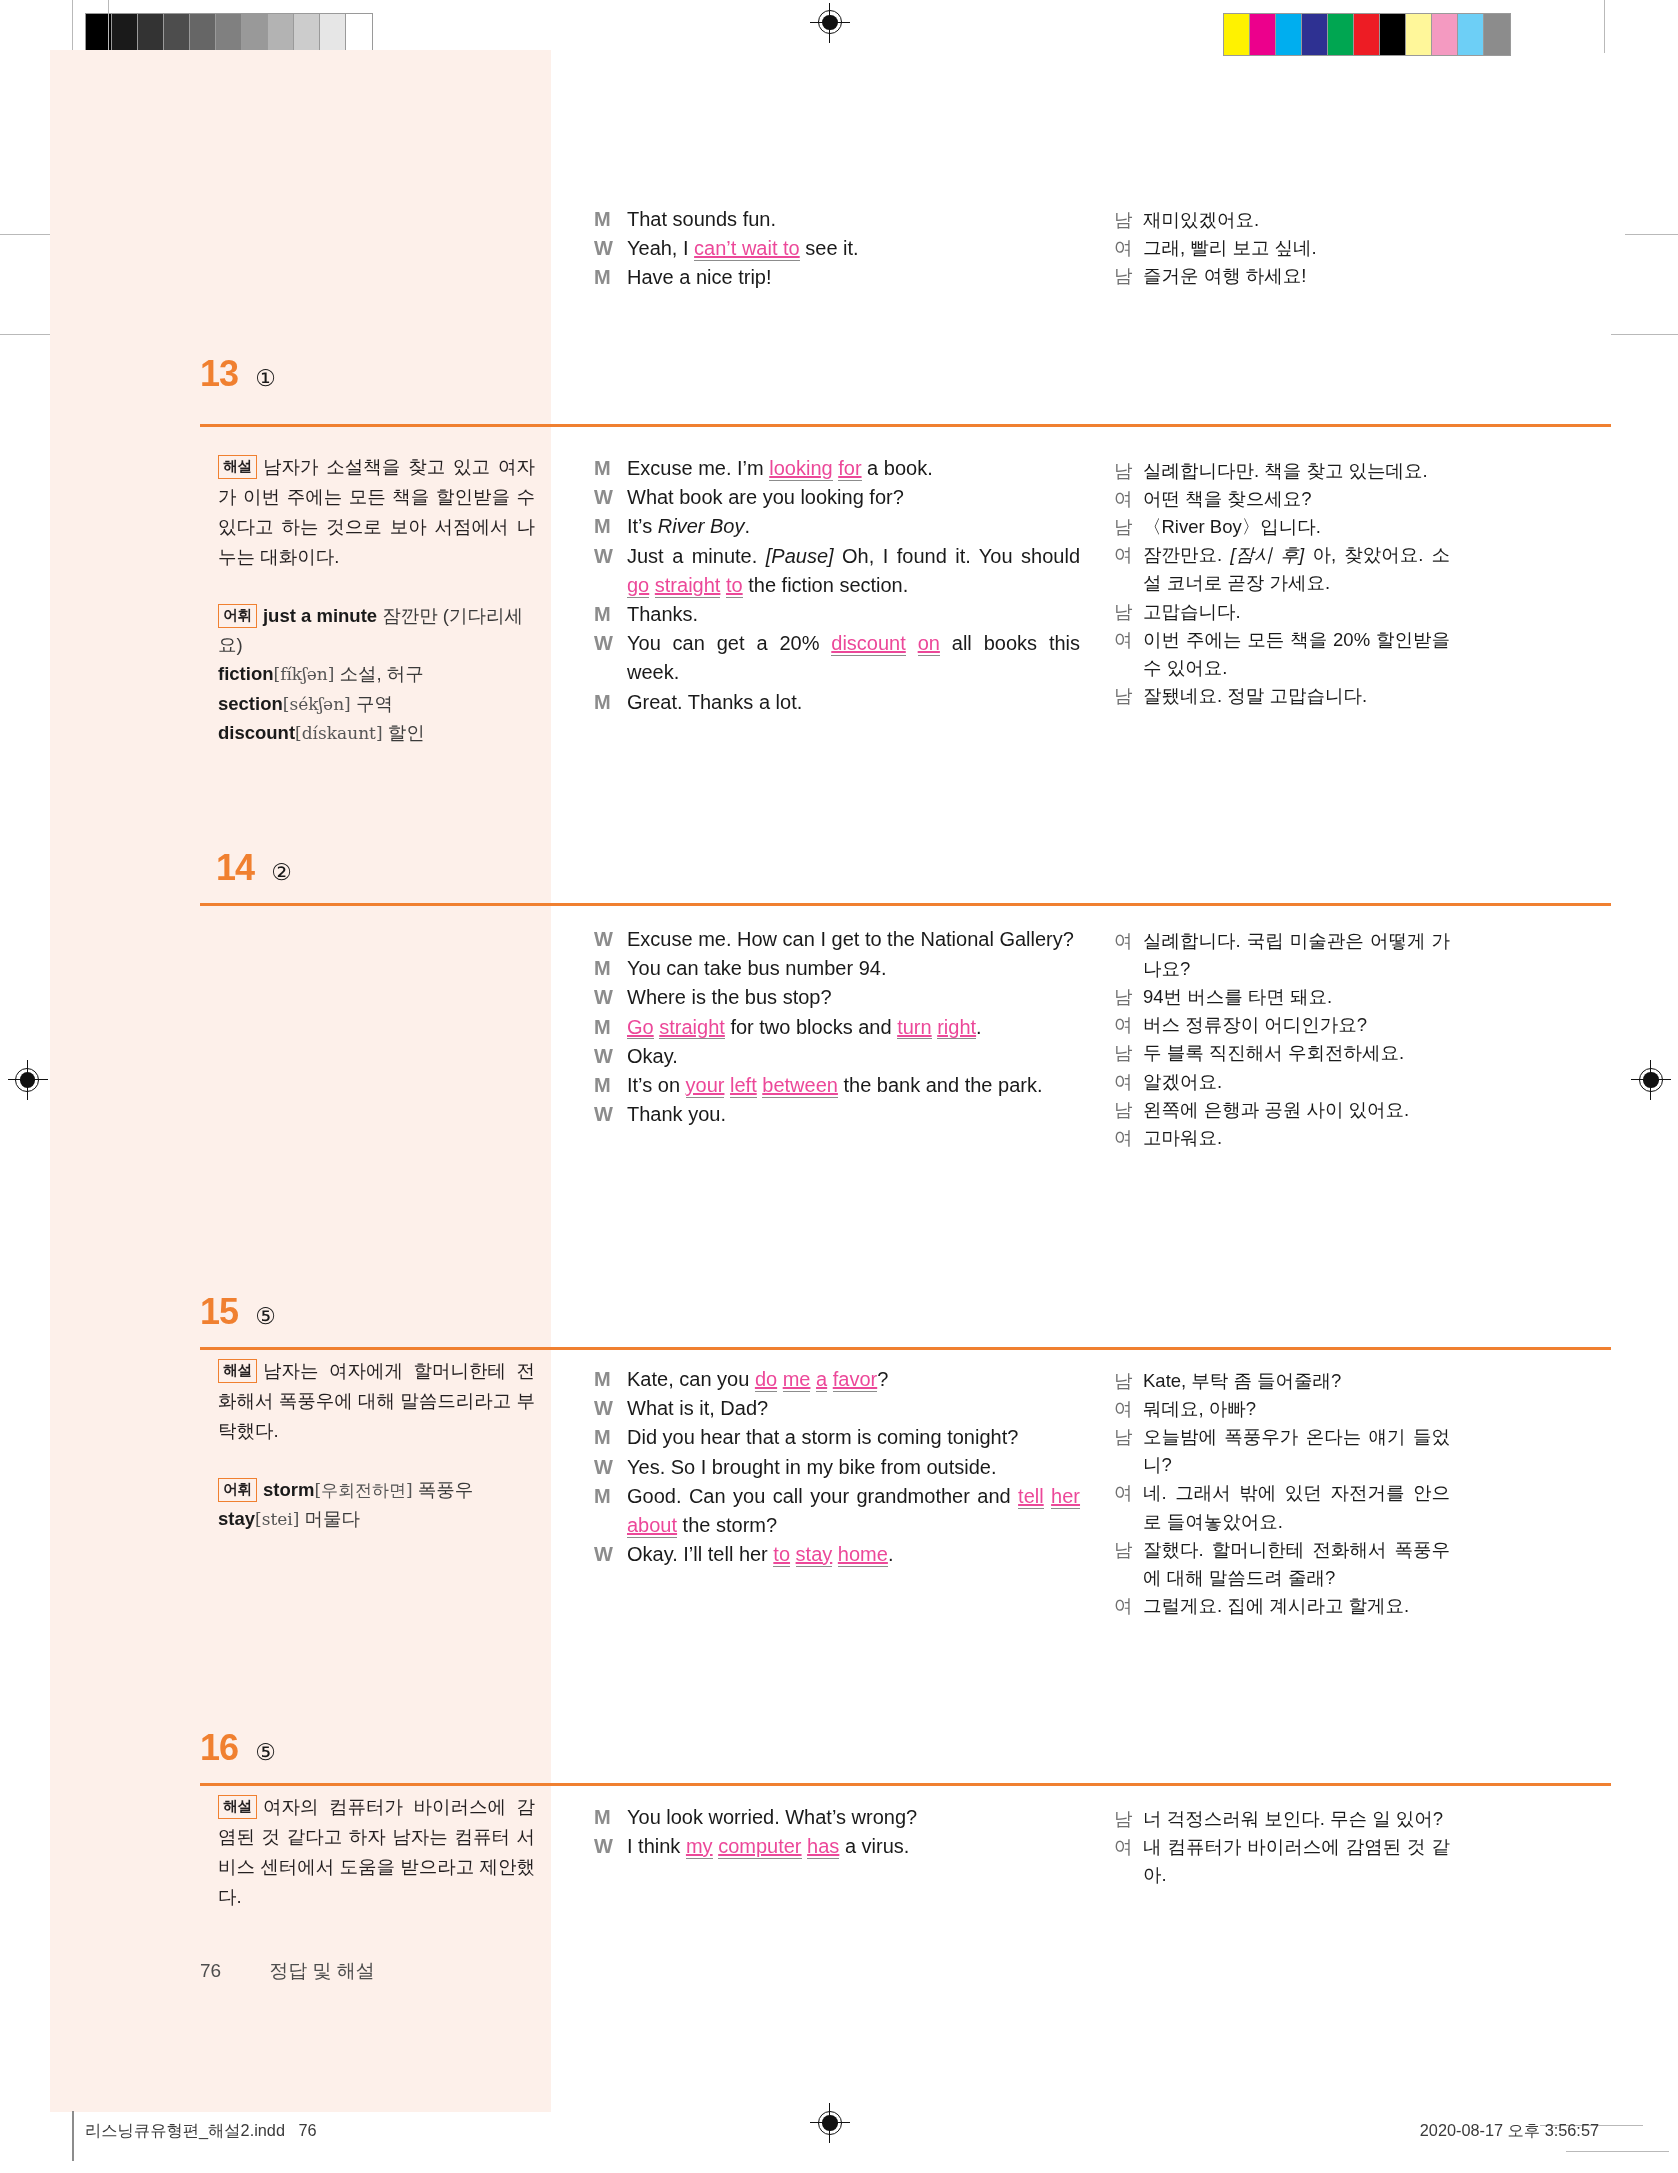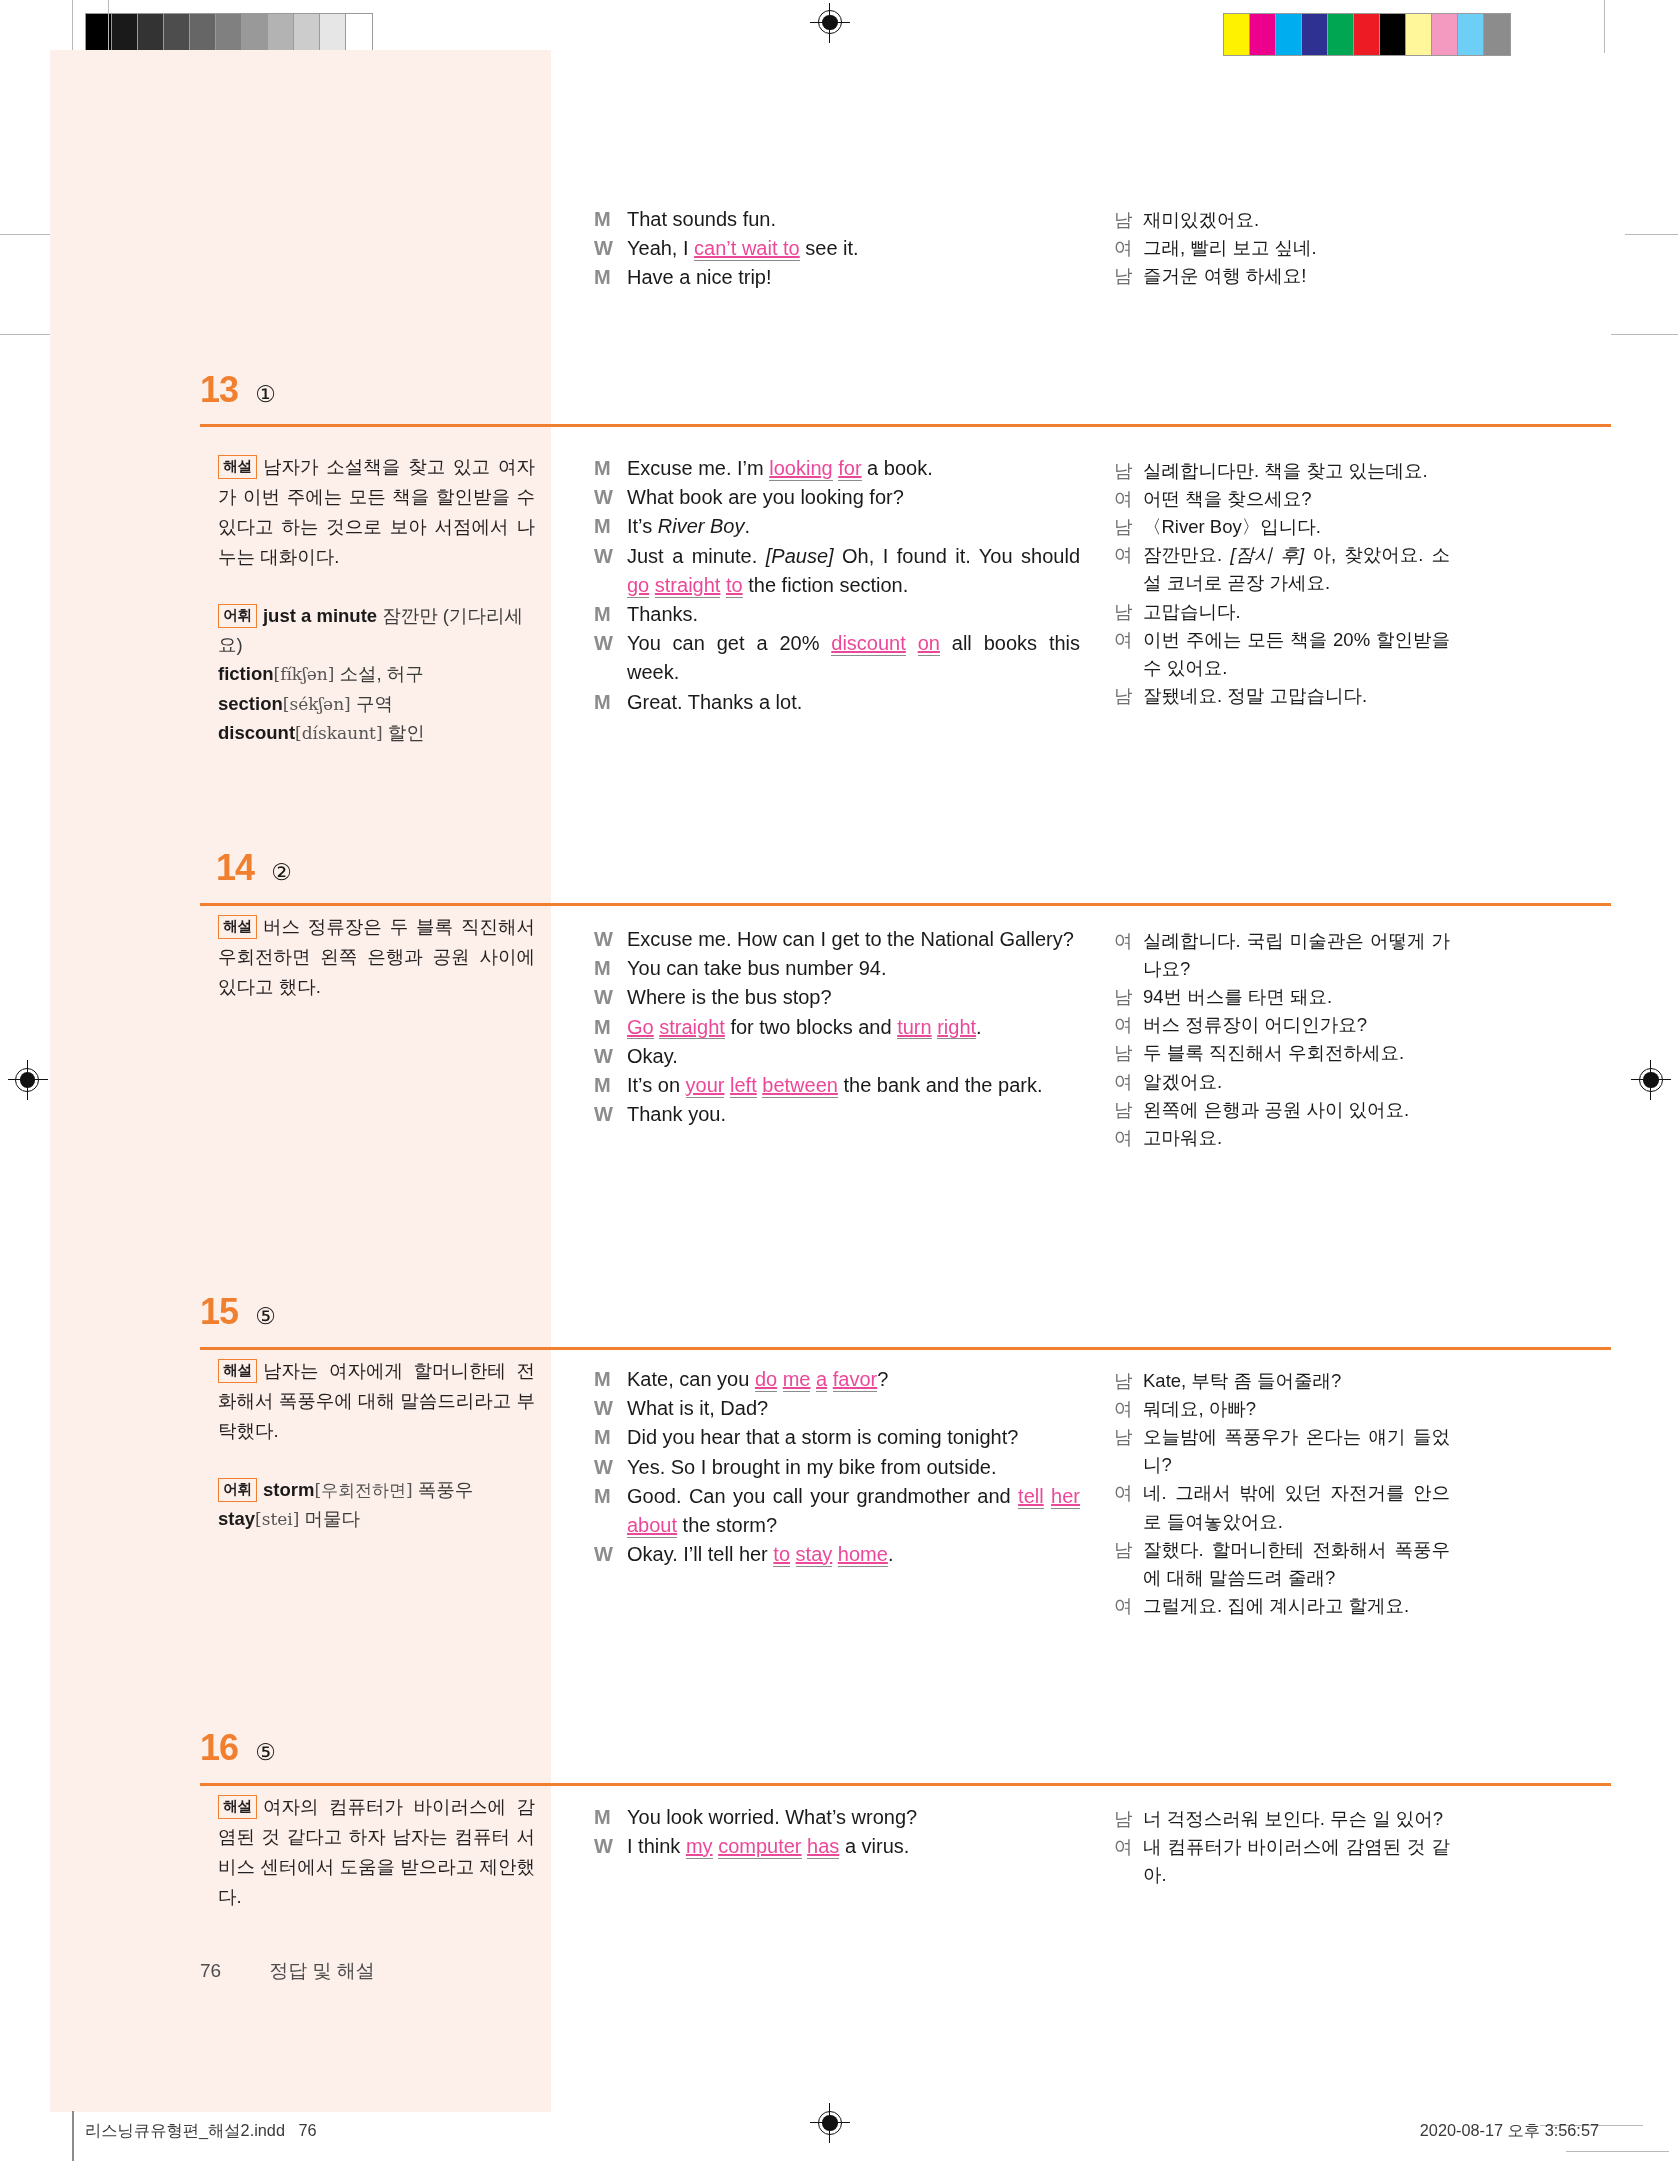--- a/index.html
+++ b/index.html
@@ -269,21 +269,21 @@
         </div>
         <div class="line">
           <span class="spk">여</span>
           <span class="utt">그래, 빨리 보고 싶네.</span>
         </div>
         <div class="line">
           <span class="spk">남</span>
           <span class="utt">즐거운 여행 하세요!</span>
         </div>
       </div>
-      <div class="qhead" style="top: 372px; text-align: right;">
+      <div class="qhead" style="top: 356px; text-align: right;">
         <span class="qnum">13</span>
         <span class="qans">①</span>
       </div>
       <div class="qrule" style="top: 424px;"></div>
       <div class="leftcol" style="top: 452px;">
         <div class="haesul-text"><span class="tag">해설</span>남자가 소설책을 찾고 있고 여자가 이번 주에는 모든 책을 할인받을 수 있다고 하는 것으로 보아 서점에서 나누는 대화이다.</div>
         <div class="vocab">
           <div><span class="tag">어휘</span><span class="en">just a minute</span> <span class="ko">잠깐만 (기다리세요)</span></div>
           <div><span class="en">fiction</span><span class="ipa">[fíkʃən]</span> <span class="ko">소설, 허구</span></div>
           <div><span class="en">section</span><span class="ipa">[sékʃən]</span> <span class="ko">구역</span></div>
@@ -349,21 +349,20 @@
           <span class="spk">남</span>
           <span class="utt">잘됐네요. 정말 고맙습니다.</span>
         </div>
       </div>
       <div class="qhead" style="top: 850px; margin-left: 16px;">
         <span class="qnum">14</span>
         <span class="qans">②</span>
       </div>
       <div class="qrule" style="top: 903px;"></div>
       <div class="leftcol" style="top: 912px;">
-        <div class="haesul-text"><span class="tag">해설</span>버스 정류장은 두 블록 직진해서 우회전하면 왼쪽 은행과 공원 사이에 있다고 했다.</div>
       </div>
       <div class="script" style="top: 925px;">
         <div class="line">
           <span class="spk">W</span>
           <span class="utt">Excuse me. How can I get to the National Gallery?</span>
         </div>
         <div class="line">
           <span class="spk">M</span>
           <span class="utt">You can take bus number 94.</span>
         </div>

